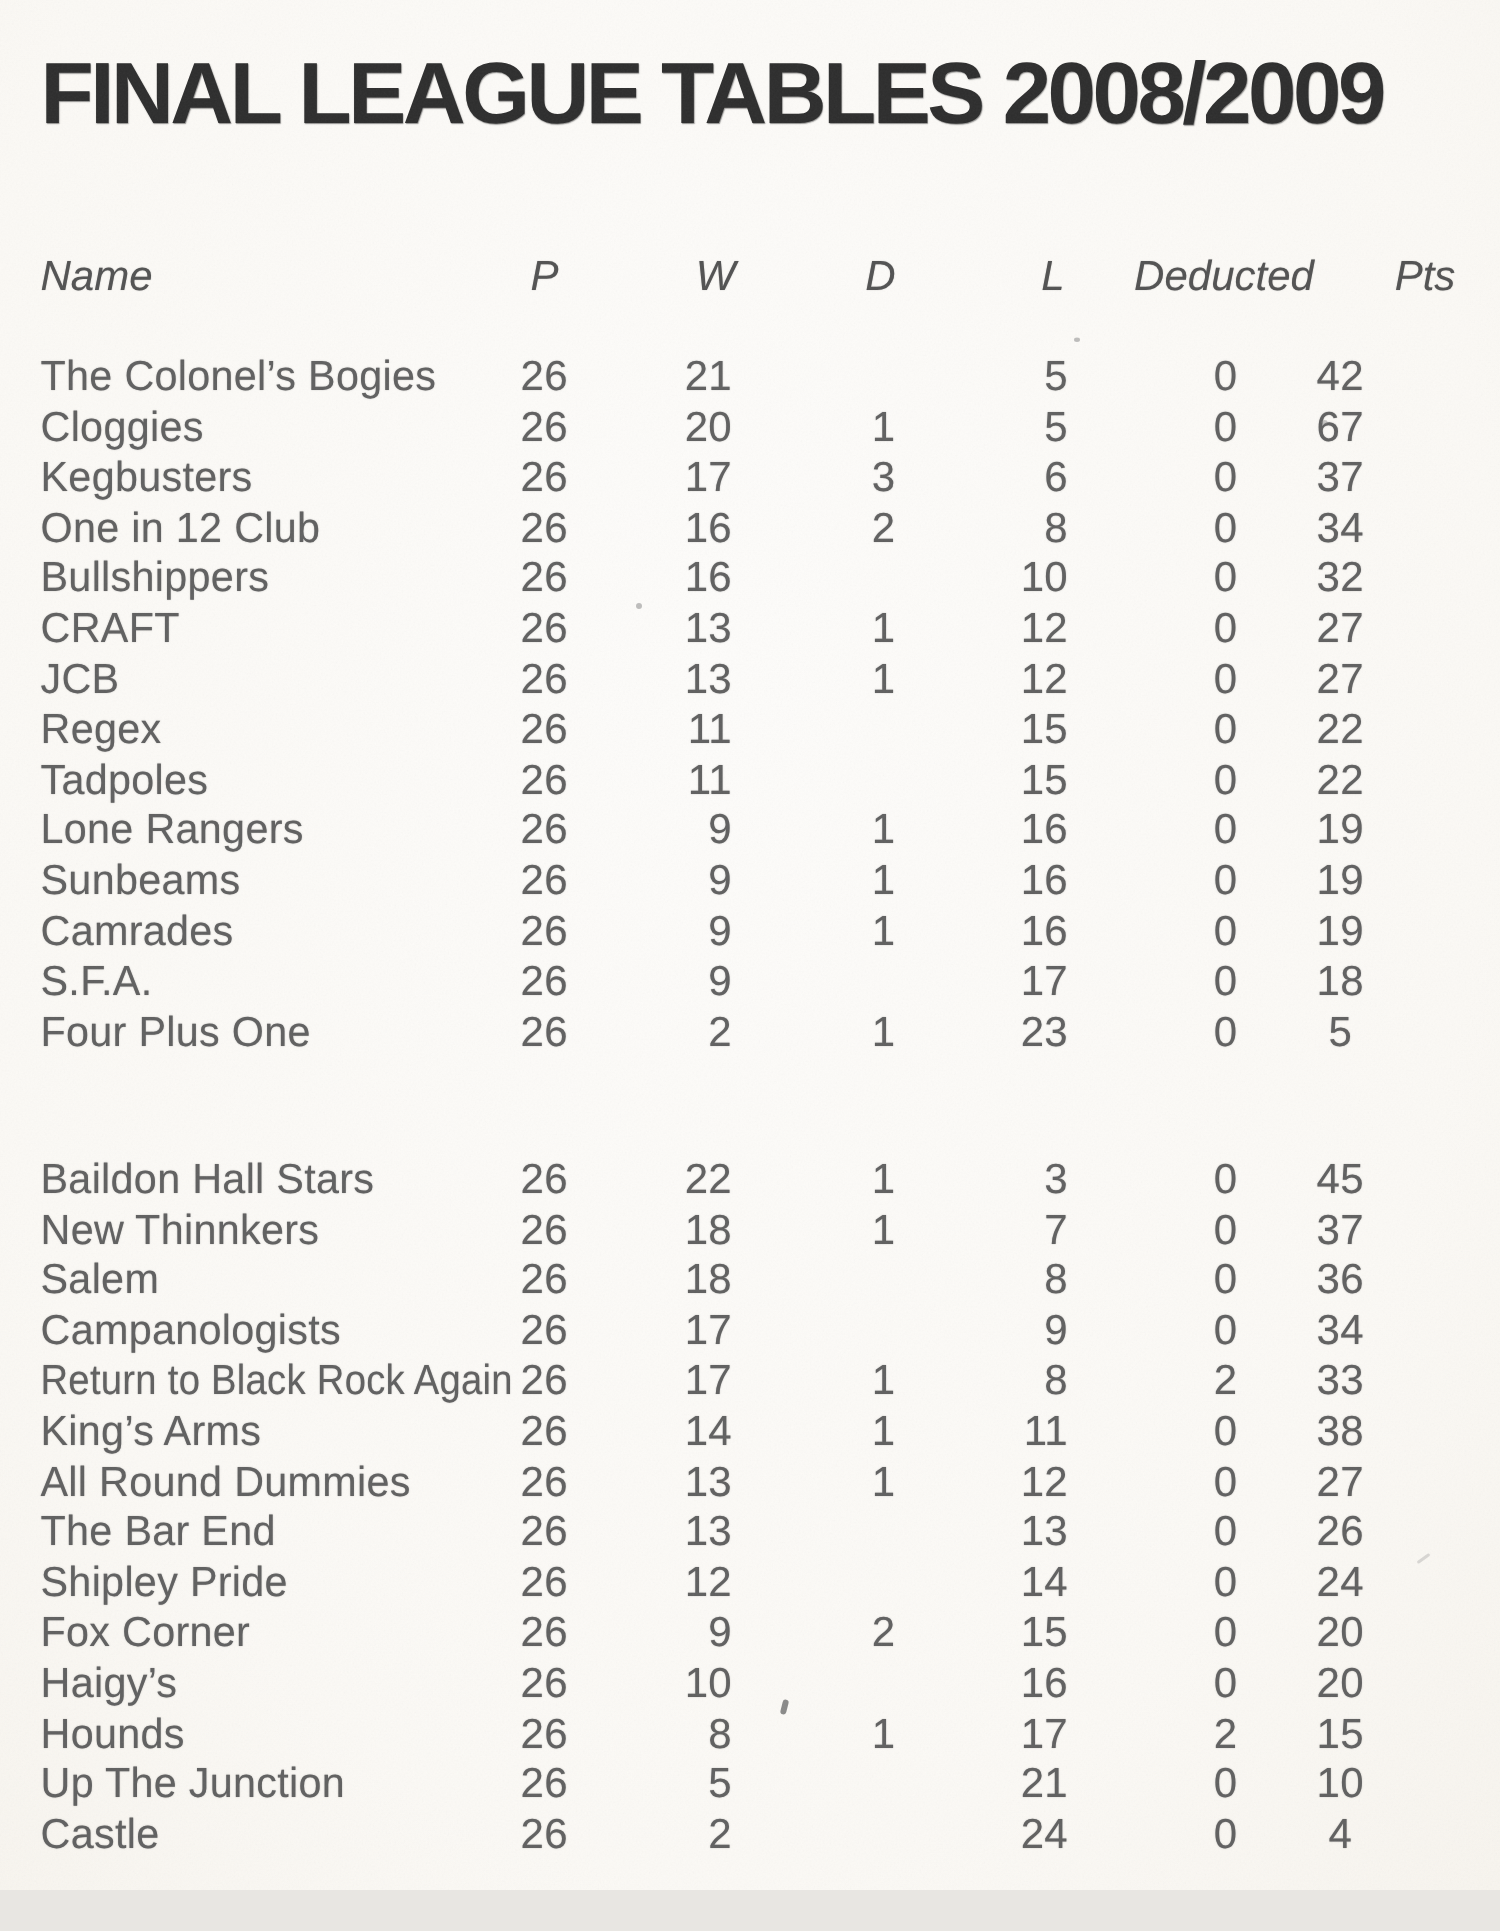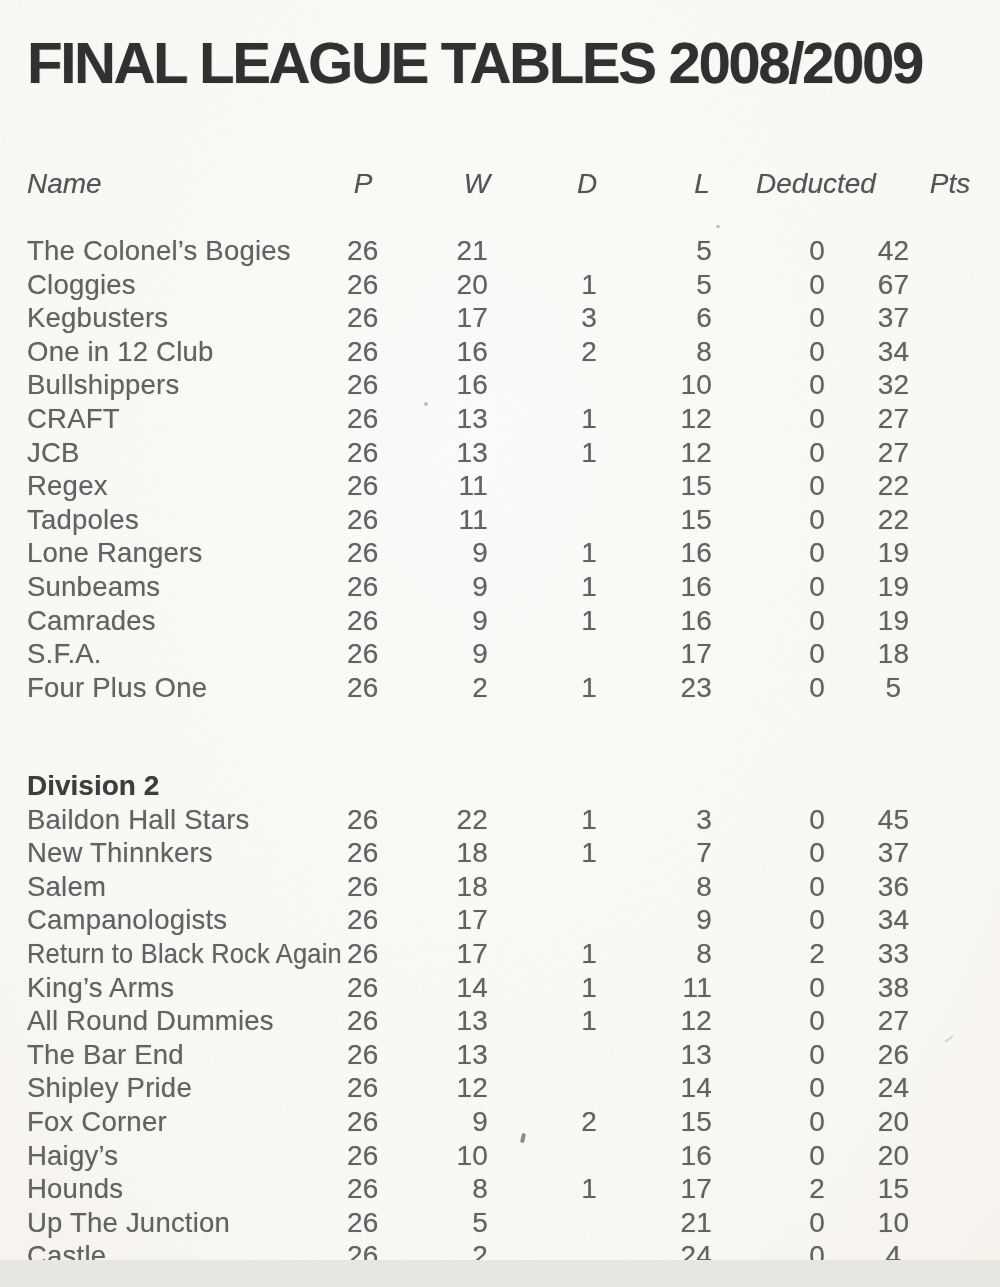--- a/index.html
+++ b/index.html
@@ -212,23 +212,20 @@
       <span class="c c-name" style="transform: scaleX(0.984);">Four Plus One</span>
       <span class="c c-p">26</span>
       <span class="c c-w">2</span>
       <span class="c c-d">1</span>
       <span class="c c-l">23</span>
       <span class="c c-deducted">0</span>
       <span class="c c-pts">5</span>
     </div>
       </div>
       <div class="section sec-1">
-      <div class="trow division-row">
-        <span class="division-label">Division 2</span>
-      </div>
     <div class="trow">
       <span class="c c-name" style="transform: scaleX(0.984);">Baildon Hall Stars</span>
       <span class="c c-p">26</span>
       <span class="c c-w">22</span>
       <span class="c c-d">1</span>
       <span class="c c-l">3</span>
       <span class="c c-deducted">0</span>
       <span class="c c-pts">45</span>
     </div>
         <div class="trow">

